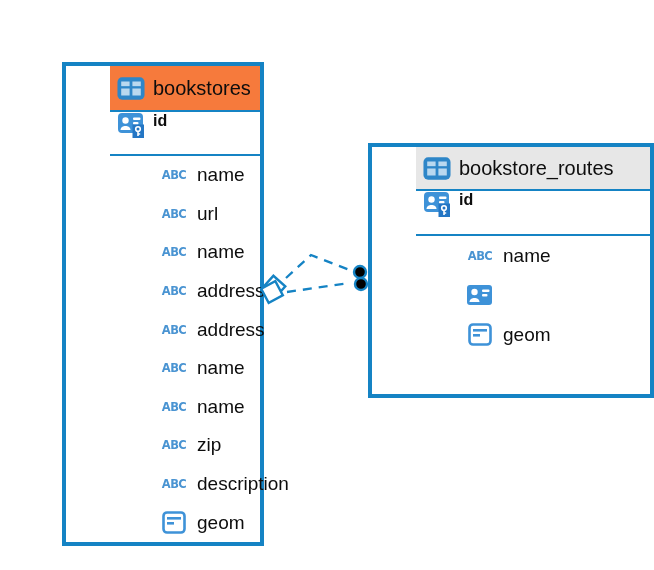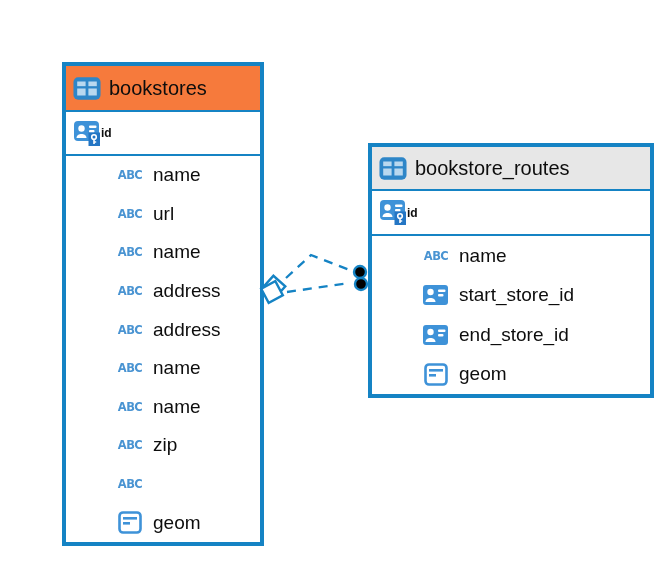--- a/index.html
+++ b/index.html
@@ -2,36 +2,36 @@
 <html><head>
 <meta charset="utf-8">
 <style>
   html,body { margin:0; padding:0; }
   .canvas {
     position:relative; width:654px; height:570px; background:#ffffff;
     font-family:"Liberation Sans", sans-serif; overflow:hidden;
   }
   .erd-table {
     position:absolute; background:#fff; border:4px solid #1583C4;
-    box-sizing:border-box; z-index:1;
+    box-sizing:border-box; z-index:1;padding-left:44px;
   }
   .erd-table.bookstores { left:62px; top:62px; width:202px; height:484px; }
   .erd-table.routes     { left:368px; top:143px; width:286px; height:255px; }
 
   .t-header {
     display:flex; align-items:center; gap:8px; padding:0 7px;
     border-bottom:2px solid #1583C4; font-size:20px; color:#0d0d0d;
     box-sizing:border-box;
   }
   .bookstores .t-header { background:#F67A3C; height:46px; }
   .routes     .t-header { background:#E7E7E7; height:44px; }
 
   .pk-row {
-    display:flex; align-items:center; gap:0; padding:0 7px;
-    border-bottom:2px solid #1583C4; font-weight:bold; font-size:12px;
+    display:flex; align-items:flex-start; gap:8px; padding:0 7px;
+    border-bottom:2px solid #1583C4; font-weight:bold; font-size:16px;
     color:#0d0d0d; box-sizing:border-box;
   }
   .bookstores .pk-row { height:44px; }
   .routes     .pk-row { height:45px; }
 
   .col-row {
     display:flex; align-items:center; gap:9px; padding:0 7px;
     font-size:19px; color:#0d0d0d; box-sizing:border-box;margin-left:43px;
   }
   .bookstores .col-row { height:38.6px; }
@@ -134,20 +134,21 @@
     <div class="col-row">
       <span class="icon-cell abc">ABC</span>
       <span>name</span>
     </div>
     <div class="col-row">
       <span class="icon-cell abc">ABC</span>
       <span>zip</span>
     </div>
     <div class="col-row">
       <span class="icon-cell abc">ABC</span>
+      <span>description</span>
     </div>
     <div class="col-row">
       <span class="icon-cell">
         <svg width="24" height="23">
             <use href="#icon-obj"></use>
           </svg>
       </span>
       <span>geom</span>
     </div>
   </div>
@@ -172,29 +173,20 @@
     <div class="col-row">
       <span class="icon-cell abc">ABC</span>
       <span>name</span>
     </div>
     <div class="col-row">
       <span class="icon-cell">
         <svg width="28" height="22">
             <use href="#icon-ref"></use>
           </svg>
       </span>
-      <span>start_store_id</span>
-    </div>
-    <div class="col-row">
-      <span class="icon-cell">
-        <svg width="28" height="22">
-            <use href="#icon-ref"></use>
-          </svg>
-      </span>
-      <span>end_store_id</span>
     </div>
     <div class="col-row">
       <span class="icon-cell">
         <svg width="24" height="23">
             <use href="#icon-obj"></use>
           </svg>
       </span>
       <span>geom</span>
     </div>
   </div>

